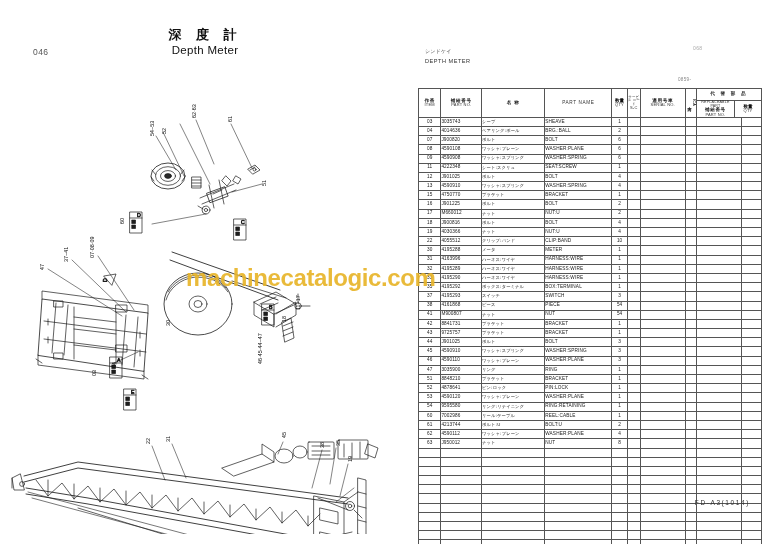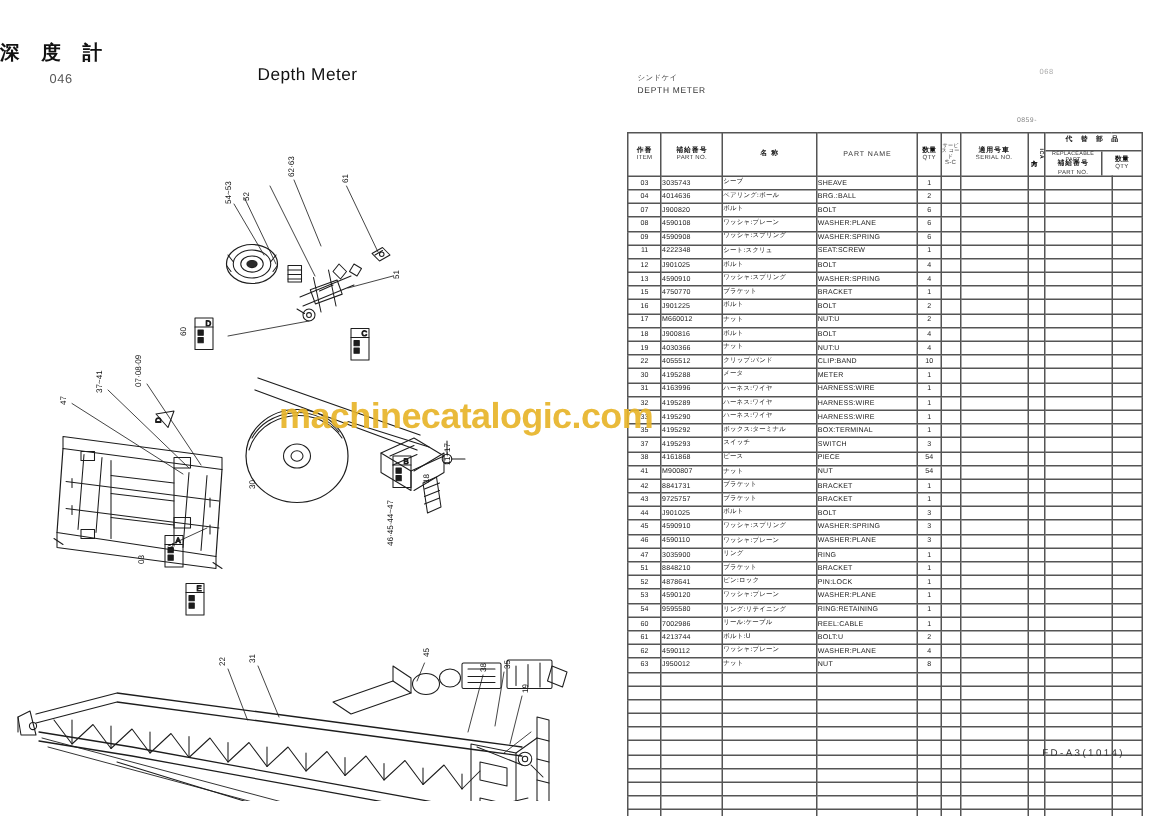--- a/index.html
+++ b/index.html
@@ -9,21 +9,21 @@
     font-family:"Liberation Sans",sans-serif;
     color:#1a1a1a;
     overflow:hidden;
     position:relative;
   }
   .page{position:absolute;inset:0;}
 
   
   .left-panel{position:absolute;left:0;top:0;width:410px;height:544px;}
   .folio{position:absolute;left:33px;top:47px;font-size:8.5px;color:#555;letter-spacing:.4px;}
-  .title-jp{position:absolute;left:0;right:0;top:26px;
+  .title-jp{position:absolute;left:0;right:0;top:26px;text-align:center;
     font-family:"DejaVu Sans",sans-serif;font-size:13px;font-weight:700;letter-spacing:5px;color:#111;}
   .title-en{position:absolute;left:0;right:0;top:44px;text-align:center;
     font-size:11.5px;font-weight:400;letter-spacing:.3px;color:#111;}
 
   .fig{position:absolute;left:0;top:64px;width:410px;height:470px;}
   .fig svg{display:block;}
 
   
   .right-panel{position:absolute;left:410px;top:0;width:358px;height:544px;}
   .sec-jp{position:absolute;left:15px;top:48px;font-size:5px;letter-spacing:.2px;color:#444;

